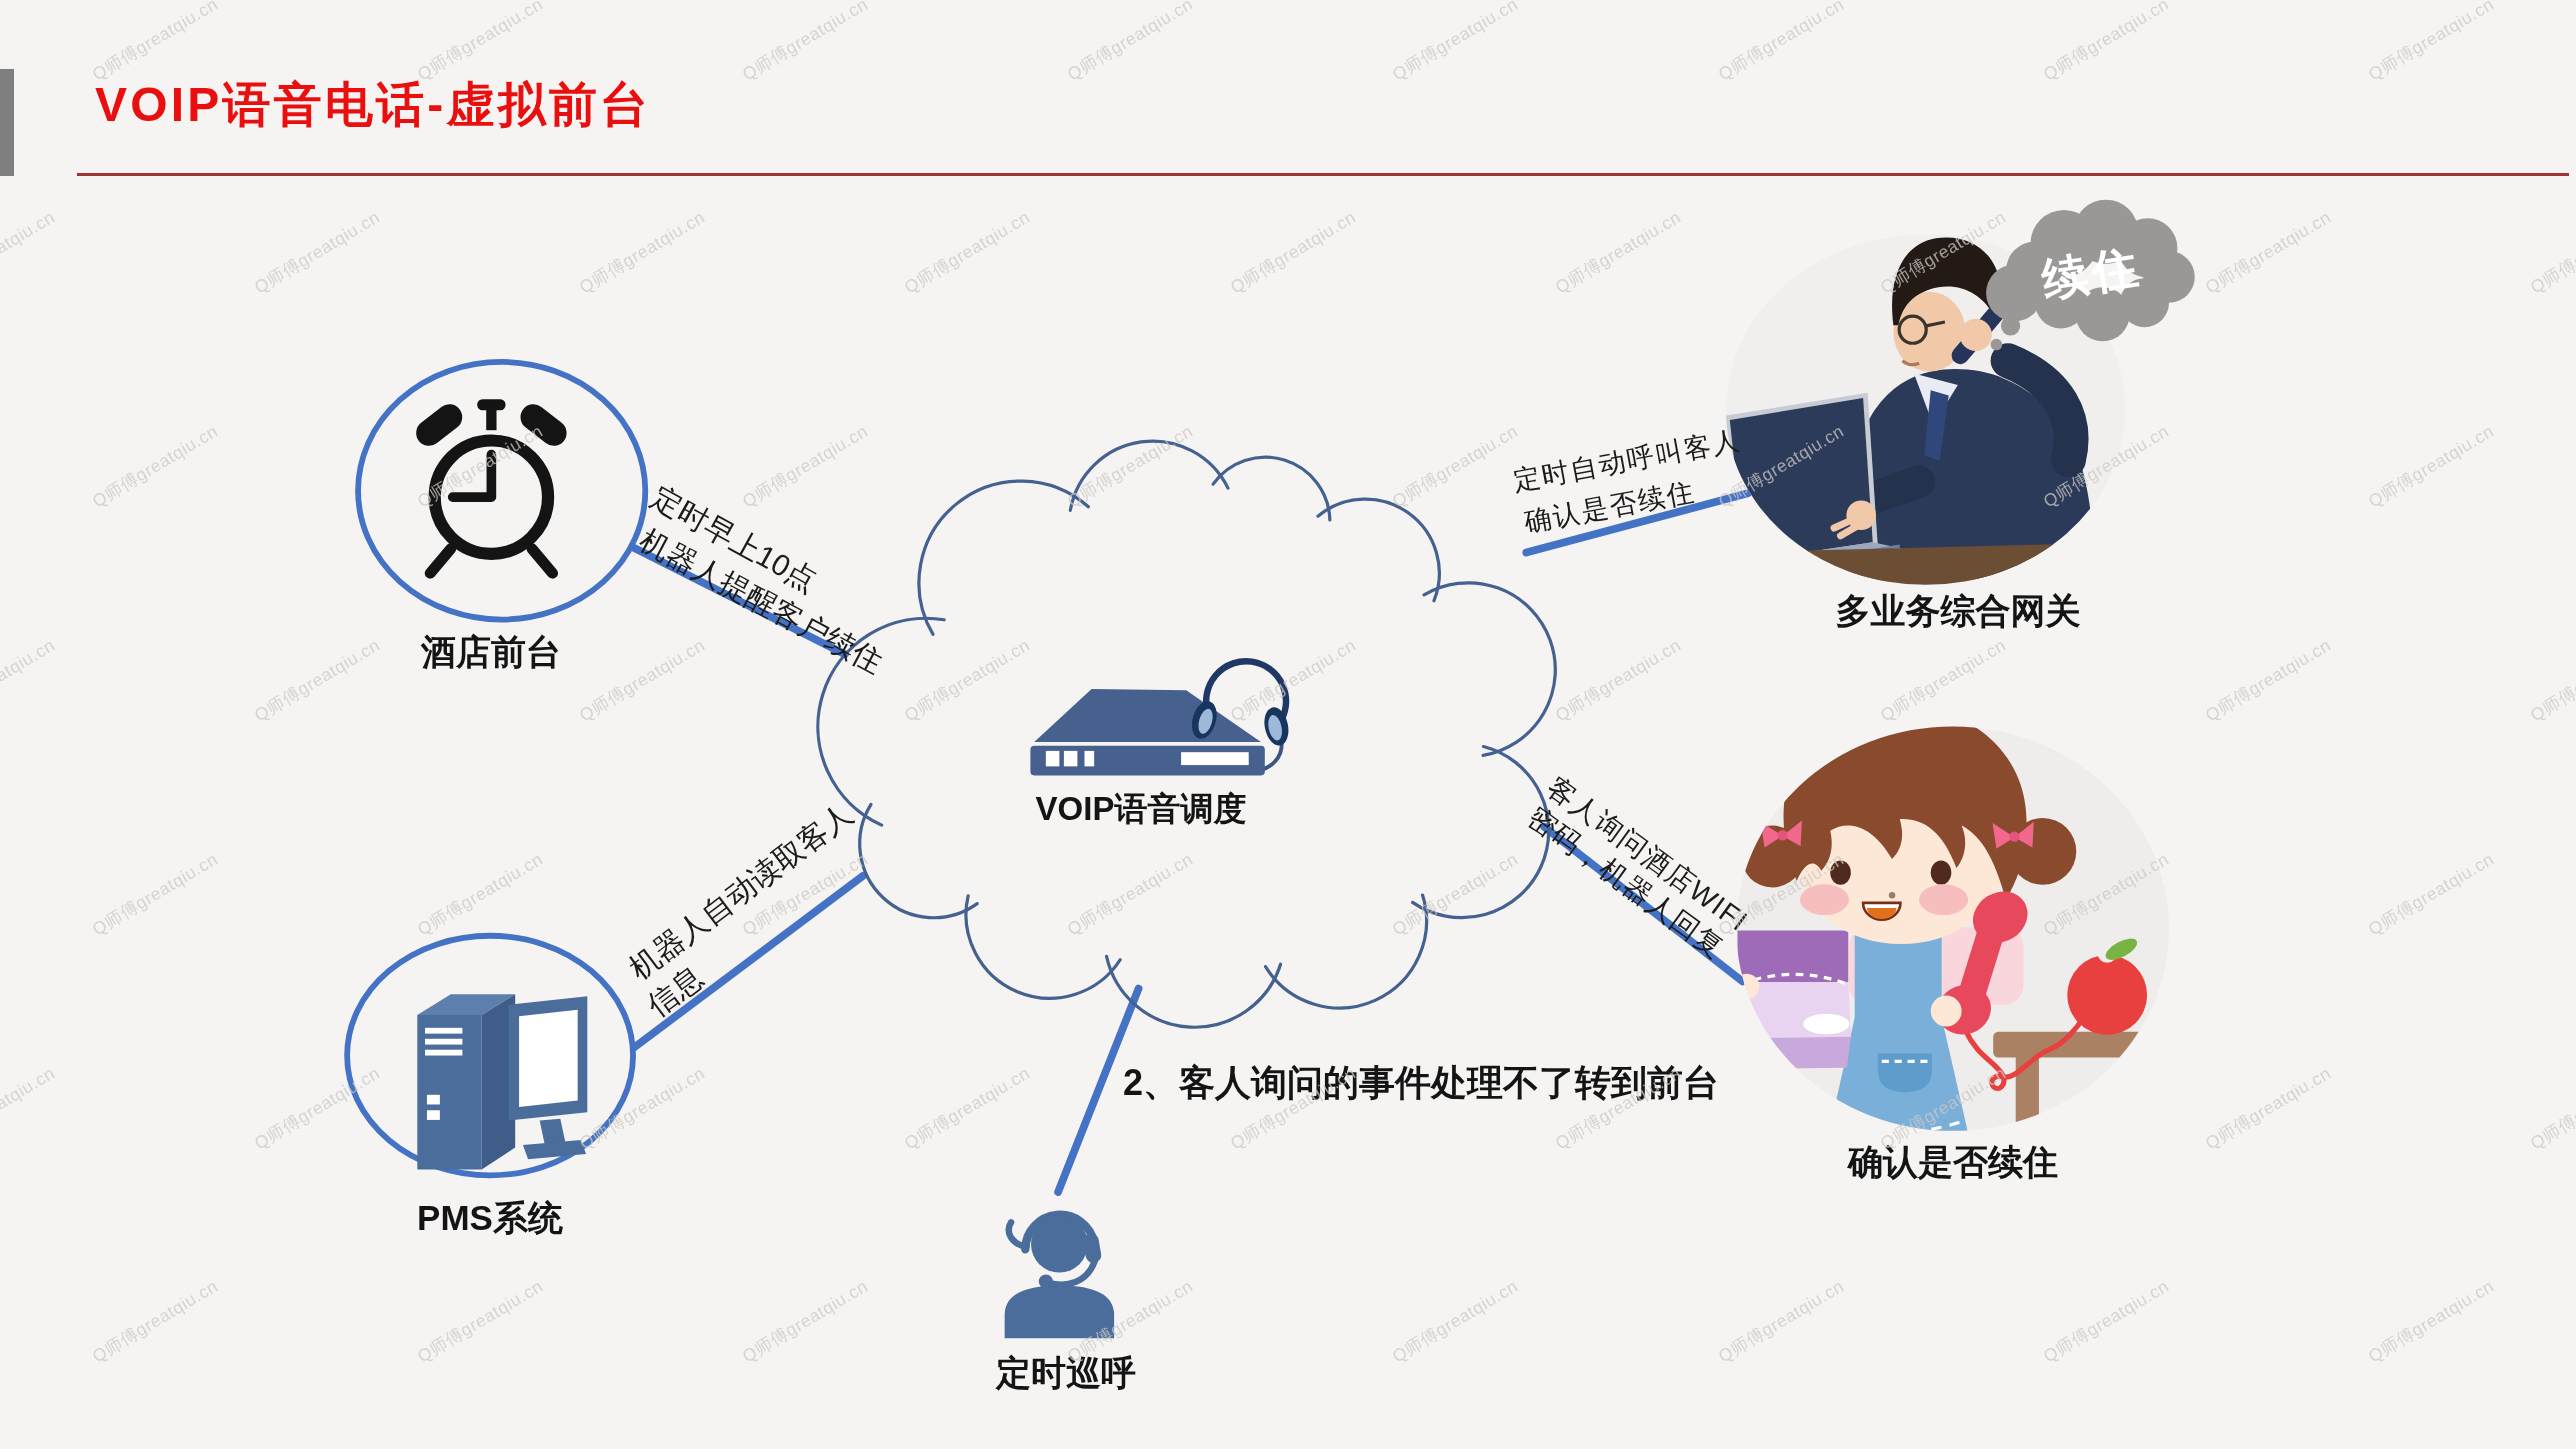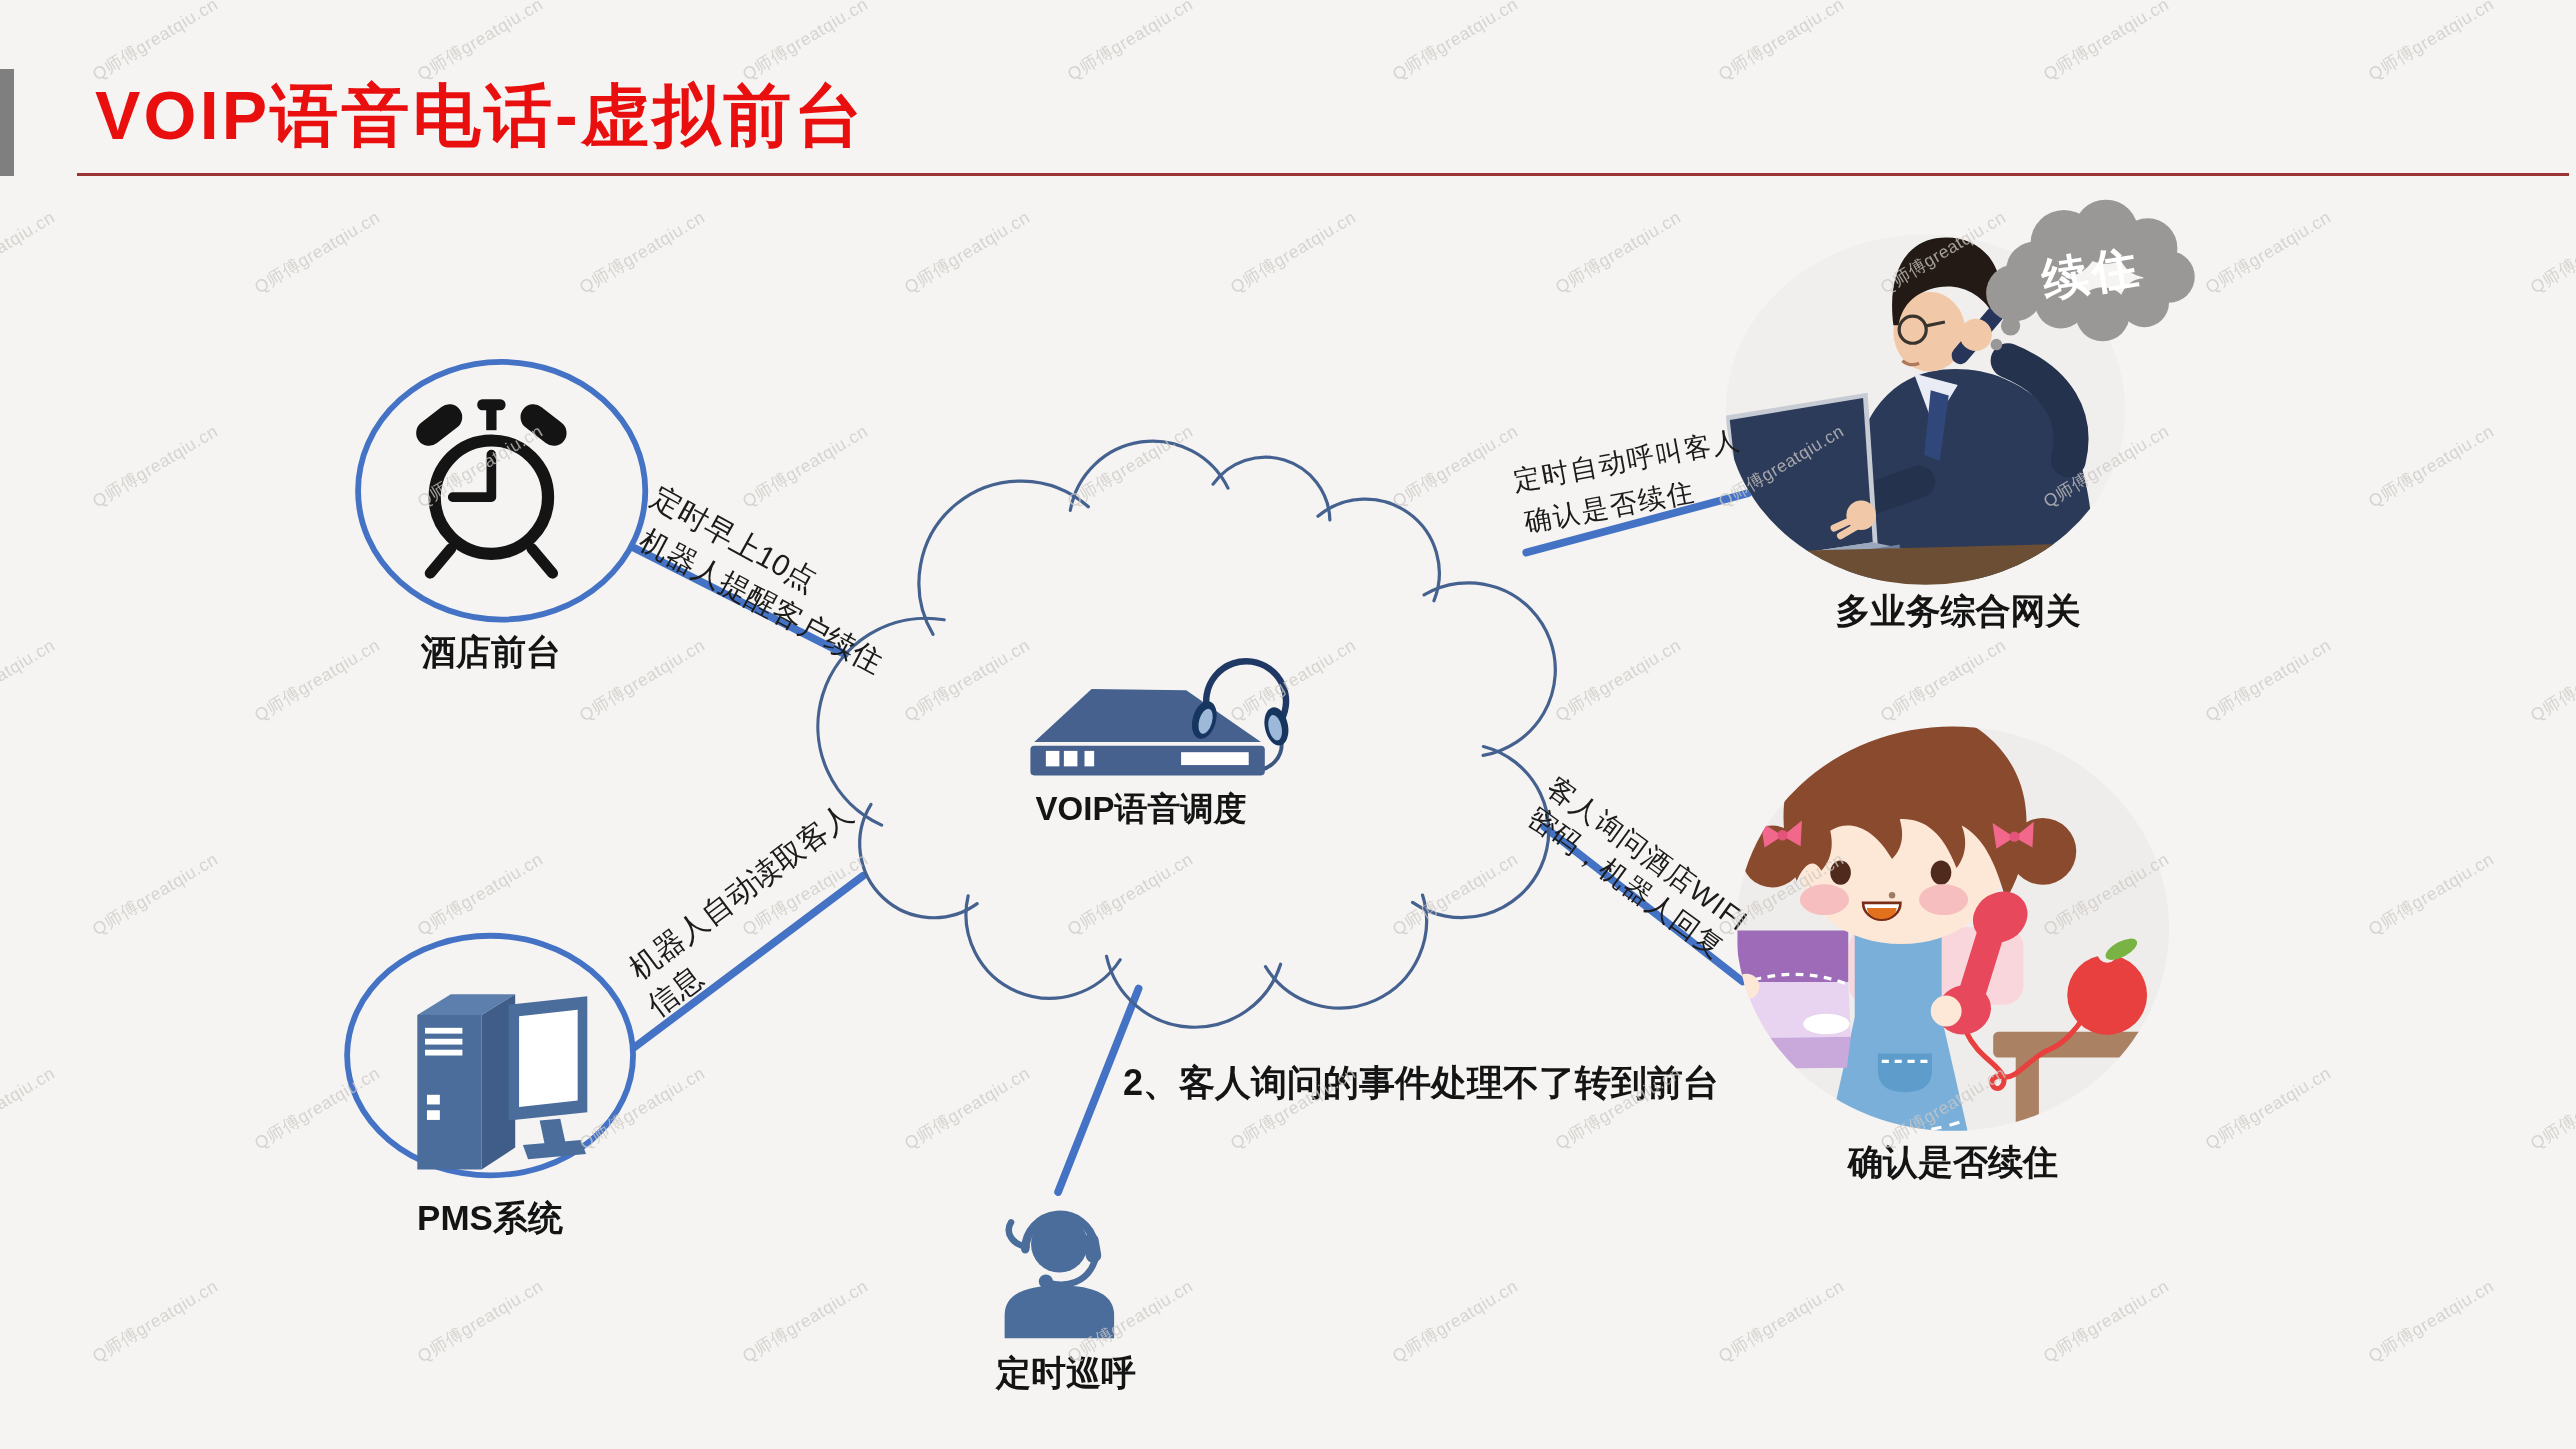--- a/index.html
+++ b/index.html
@@ -20,21 +20,21 @@
     background:var(--page-bg);
     font-family:"Liberation Sans",sans-serif;
     overflow:hidden;
     position:relative;
   }
   #canvas{position:absolute;inset:0;width:2576px;height:1449px;overflow:hidden;}
   #diagram-svg{position:absolute;left:0;top:0;}
   .accent-bar{position:absolute;left:0;top:69px;width:13.5px;height:107px;background:#7F7F7F;}
   .page-title{
     position:absolute;left:95px;top:81px;
-    font-size:68px;font-weight:700;color:var(--title-red);
+    font-size:48px;font-weight:700;color:var(--title-red);
     letter-spacing:3.2px;line-height:1.0;white-space:nowrap;
   }
   .title-underline{position:absolute;left:77px;top:173px;width:2492px;height:2.6px;background:var(--underline-red);}
   .node-label{
     position:absolute;transform:translateX(-50%);
     font-size:35px;font-weight:700;color:var(--text-black);white-space:nowrap;line-height:1.1;
   }
   .cloud-title{
     position:absolute;left:1233px;top:555px;transform:translateX(-50%);
     font-size:49px;font-weight:700;color:var(--teal);white-space:nowrap;letter-spacing:1.3px;

